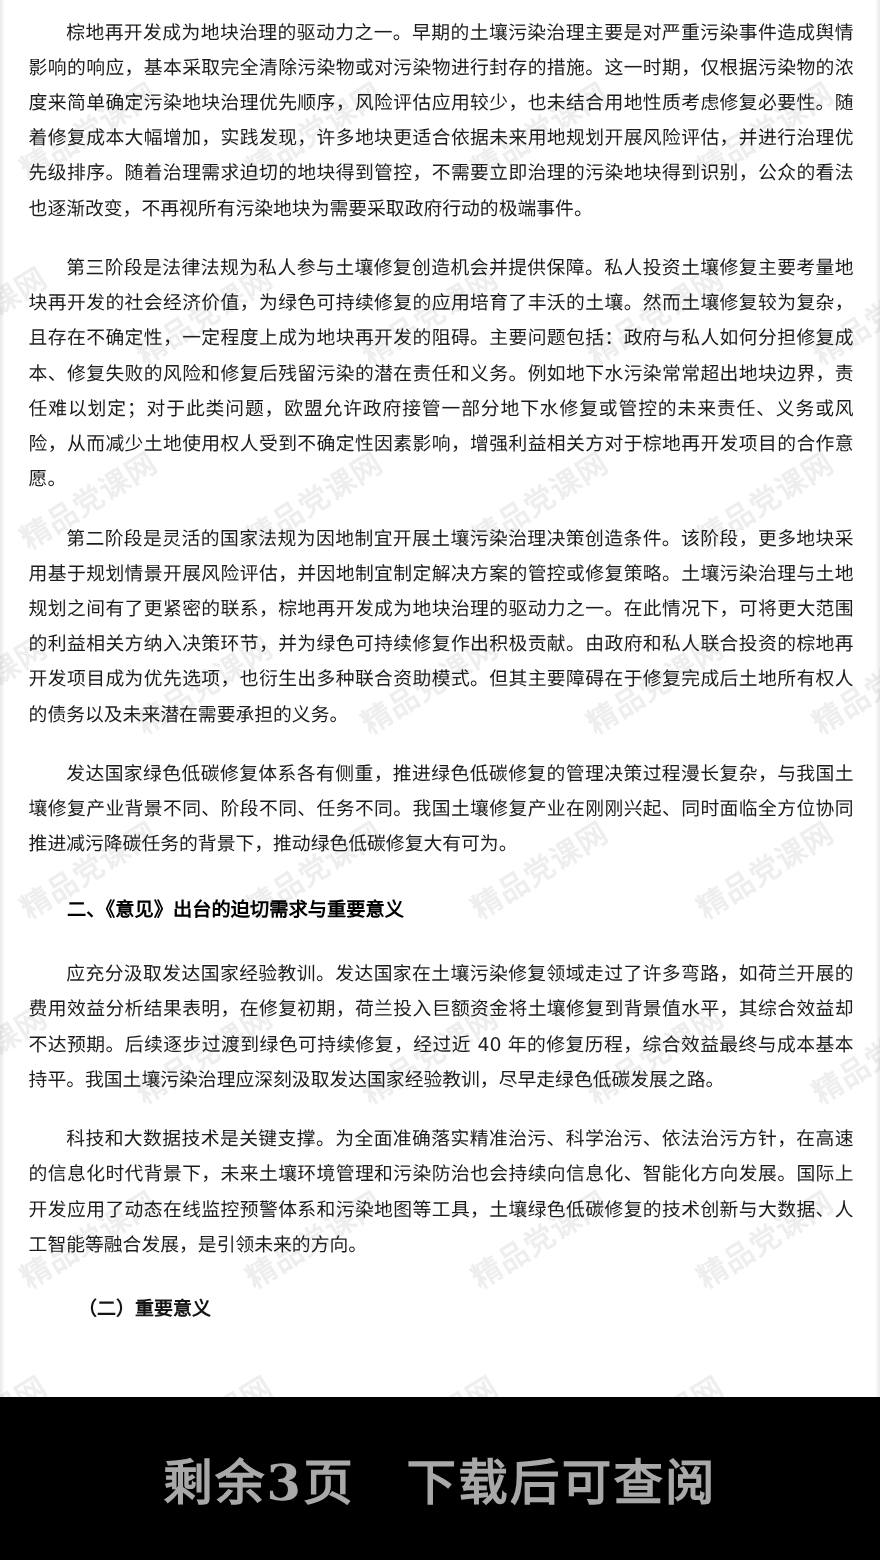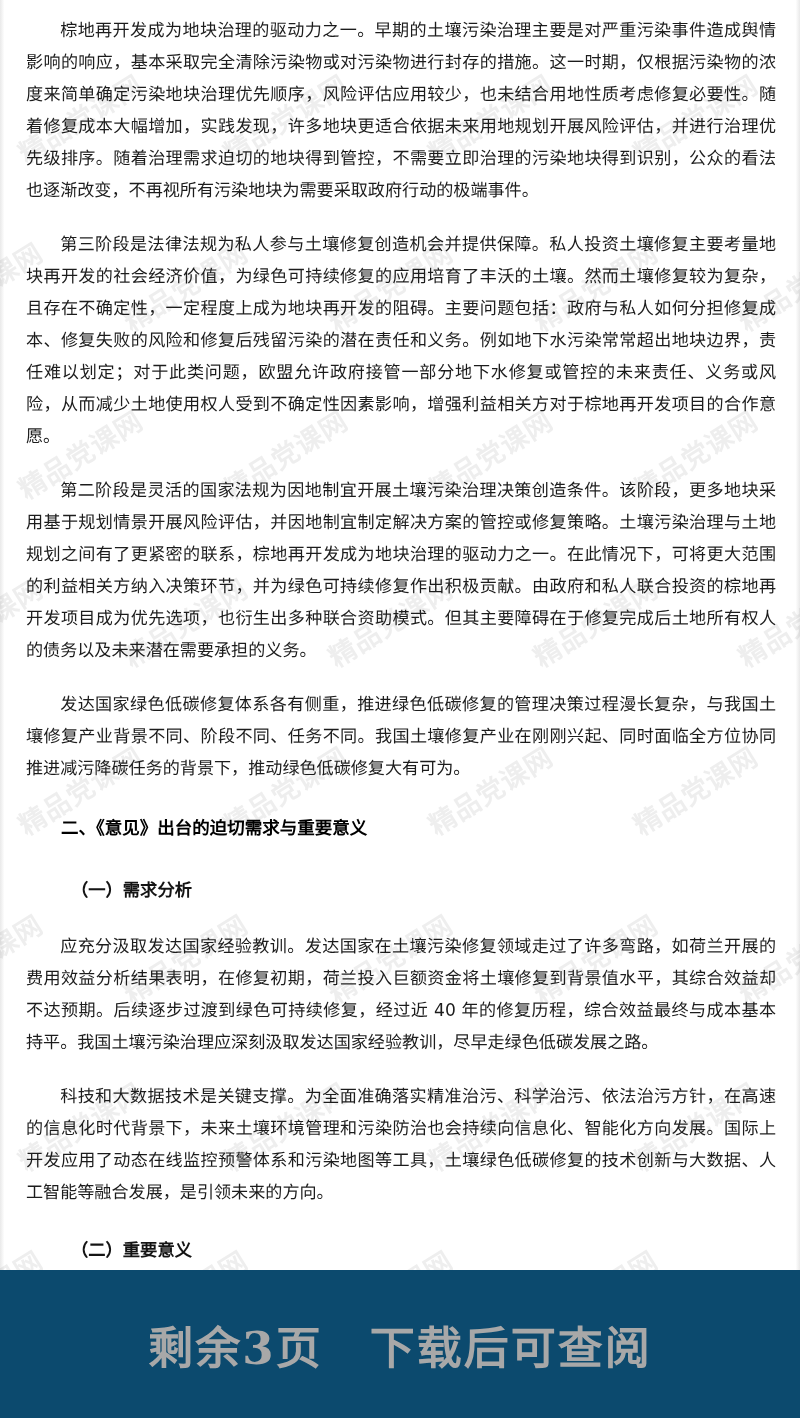--- a/index.html
+++ b/index.html
@@ -97,21 +97,21 @@
   .paywall {
     position: absolute;
     left: 0;
     right: 0;
     bottom: 0;
     height: 148px;
     z-index: 5;
     display: flex;
     align-items: center;
     justify-content: center;
-    background: #0c4a6e;
+    background: #000000;
   }
   .paywall-text {
     font-family: "DejaVu Serif", "Liberation Serif", serif;
     font-size: 45px;
     font-weight: 700;
     color: #a8a8a8;
     letter-spacing: 2px;
     white-space: pre;
     user-select: none;
   }
@@ -168,21 +168,20 @@
       <div class="watermark" style="left: 730px; top: 1314px;">精品党课网</div>
     </div>
 
   <div class="doc" id="doc-body">
     <div class="spacer-top"></div>
   <div class="para">棕地再开发成为地块治理的驱动力之一。早期的土壤污染治理主要是对严重污染事件造成舆情影响的响应，基本采取完全清除污染物或对污染物进行封存的措施。这一时期，仅根据污染物的浓度来简单确定污染地块治理优先顺序，风险评估应用较少，也未结合用地性质考虑修复必要性。随着修复成本大幅增加，实践发现，许多地块更适合依据未来用地规划开展风险评估，并进行治理优先级排序。随着治理需求迫切的地块得到管控，不需要立即治理的污染地块得到识别，公众的看法也逐渐改变，不再视所有污染地块为需要采取政府行动的极端事件。</div>
       <div class="para">第三阶段是法律法规为私人参与土壤修复创造机会并提供保障。私人投资土壤修复主要考量地块再开发的社会经济价值，为绿色可持续修复的应用培育了丰沃的土壤。然而土壤修复较为复杂，且存在不确定性，一定程度上成为地块再开发的阻碍。主要问题包括：政府与私人如何分担修复成本、修复失败的风险和修复后残留污染的潜在责任和义务。例如地下水污染常常超出地块边界，责任难以划定；对于此类问题，欧盟允许政府接管一部分地下水修复或管控的未来责任、义务或风险，从而减少土地使用权人受到不确定性因素影响，增强利益相关方对于棕地再开发项目的合作意愿。</div>
       <div class="para">第二阶段是灵活的国家法规为因地制宜开展土壤污染治理决策创造条件。该阶段，更多地块采用基于规划情景开展风险评估，并因地制宜制定解决方案的管控或修复策略。土壤污染治理与土地规划之间有了更紧密的联系，棕地再开发成为地块治理的驱动力之一。在此情况下，可将更大范围的利益相关方纳入决策环节，并为绿色可持续修复作出积极贡献。由政府和私人联合投资的棕地再开发项目成为优先选项，也衍生出多种联合资助模式。但其主要障碍在于修复完成后土地所有权人的债务以及未来潜在需要承担的义务。</div>
       <div class="para">发达国家绿色低碳修复体系各有侧重，推进绿色低碳修复的管理决策过程漫长复杂，与我国土壤修复产业背景不同、阶段不同、任务不同。我国土壤修复产业在刚刚兴起、同时面临全方位协同推进减污降碳任务的背景下，推动绿色低碳修复大有可为。</div>
       <div class="heading-1">二、《意见》出台的迫切需求与重要意义</div>
-      <div class="heading-2">（一）需求分析</div>
       <div class="para">应充分汲取发达国家经验教训。发达国家在土壤污染修复领域走过了许多弯路，如荷兰开展的费用效益分析结果表明，在修复初期，荷兰投入巨额资金将土壤修复到背景值水平，其综合效益却不达预期。后续逐步过渡到绿色可持续修复，经过近 40 年的修复历程，综合效益最终与成本基本持平。我国土壤污染治理应深刻汲取发达国家经验教训，尽早走绿色低碳发展之路。</div>
       <div class="para">科技和大数据技术是关键支撑。为全面准确落实精准治污、科学治污、依法治污方针，在高速的信息化时代背景下，未来土壤环境管理和污染防治也会持续向信息化、智能化方向发展。国际上开发应用了动态在线监控预警体系和污染地图等工具，土壤绿色低碳修复的技术创新与大数据、人工智能等融合发展，是引领未来的方向。</div>
       <div class="heading-2">（二）重要意义</div>
     </div>
 
   <div class="paywall">
     <div class="paywall-text">剩余3页　下载后可查阅</div>
   </div>
 
 </div>

